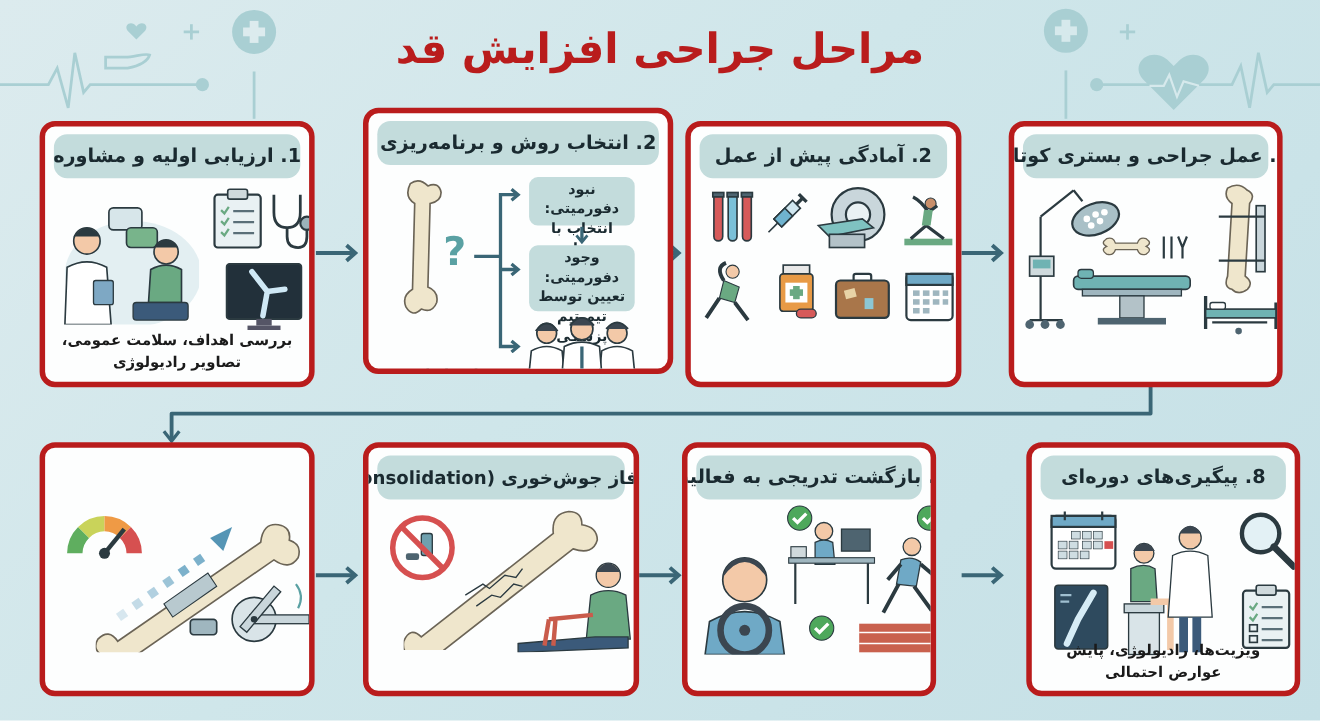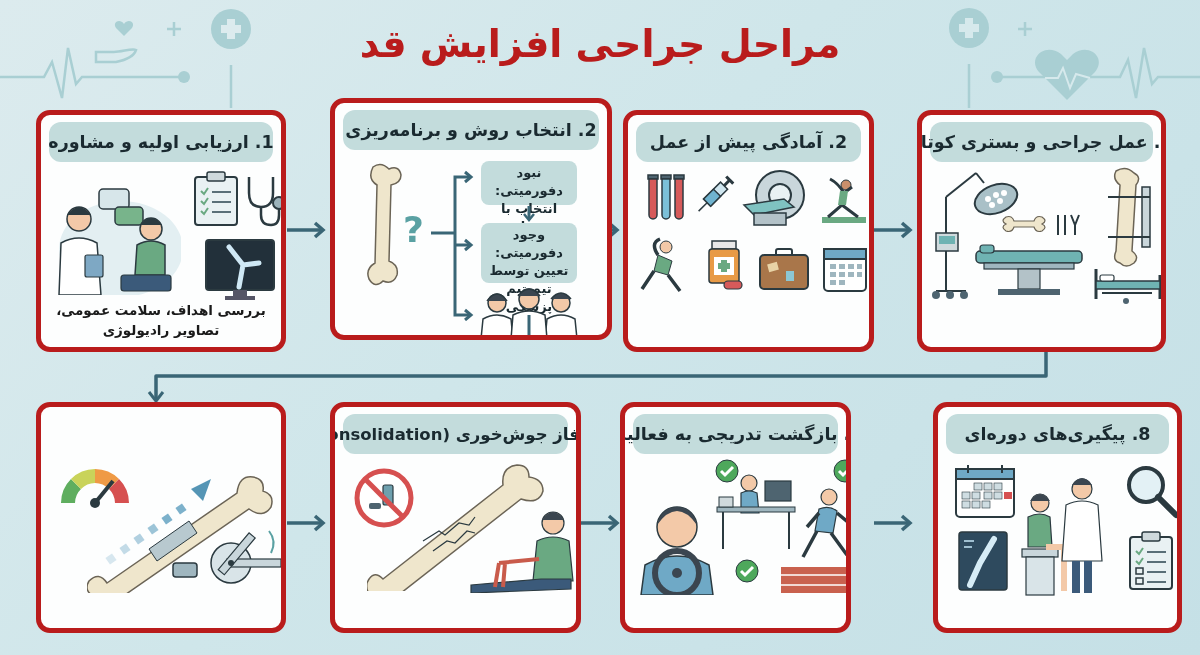--- a/index.html
+++ b/index.html
@@ -477,13 +477,14 @@
           <rect x="8" y="47" width="7" height="6"></rect>
         </g>
       <g stroke="#5a6f78" stroke-width="2">
           <line x1="19" y1="21" x2="38" y2="21"></line>
           <line x1="19" y1="31" x2="38" y2="31"></line>
           <line x1="19" y1="41" x2="38" y2="41"></line>
           <line x1="19" y1="51" x2="38" y2="51"></line>
         </g>
     </svg>
   </div>
+  <div class="card-caption">ویزیت‌ها، رادیولوژی، پایش عوارض احتمالی</div>
 </div>
 
 </body></html>

